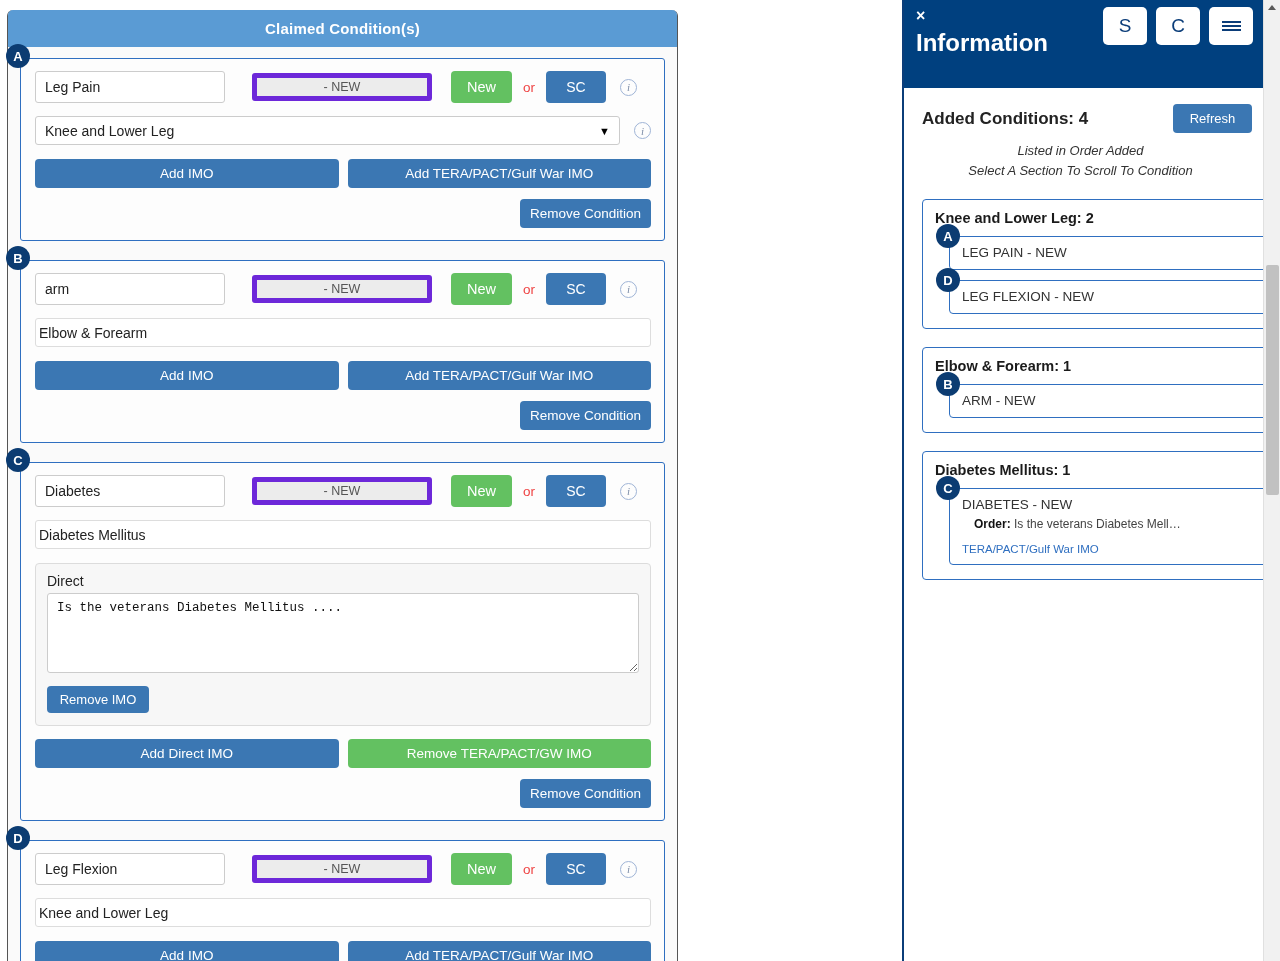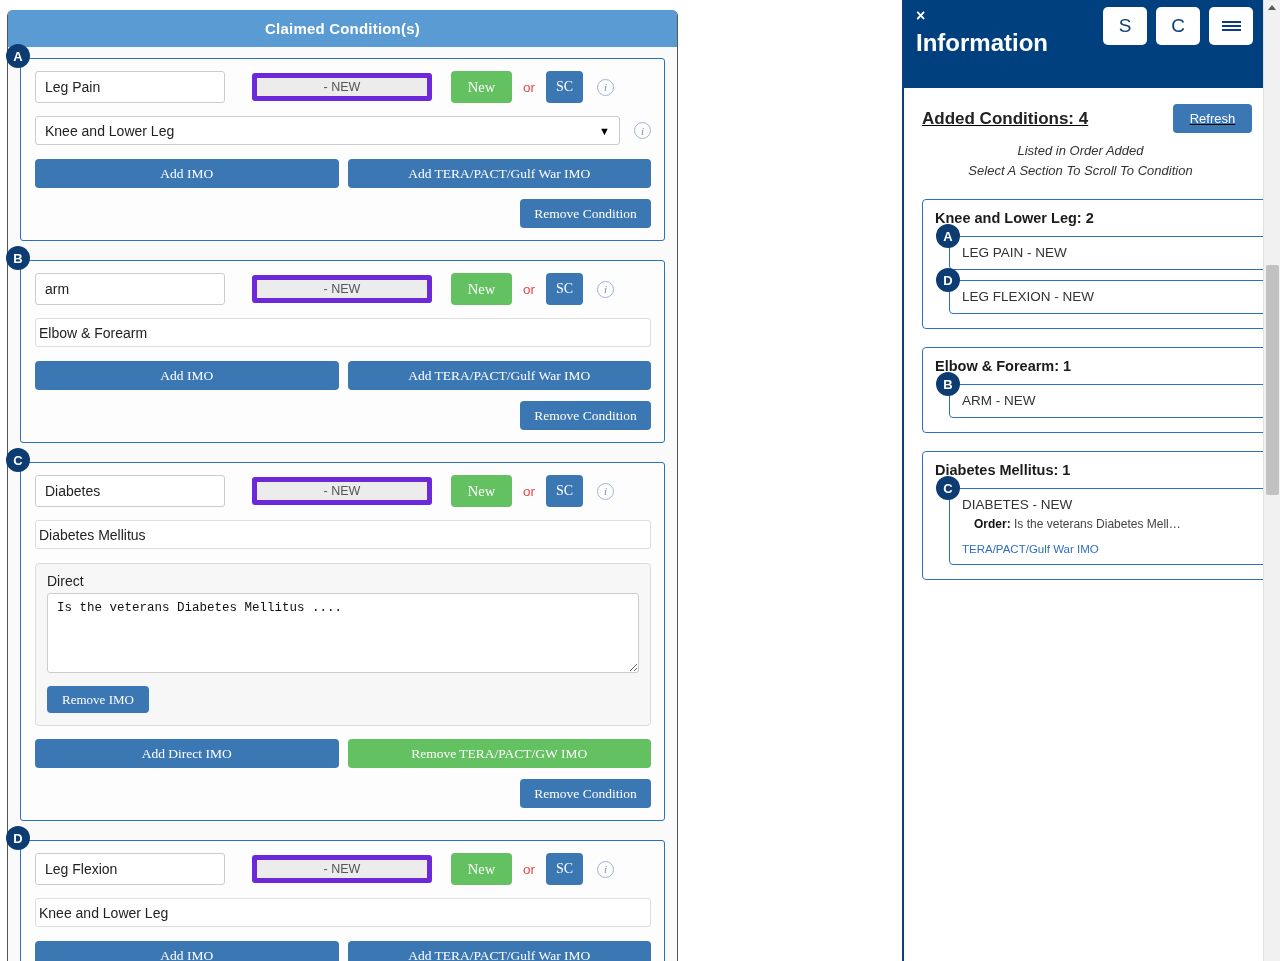--- a/index.html
+++ b/index.html
@@ -94,38 +94,38 @@
     color: #555;
     font-size: 12.5px;
     text-align: center;
     font-family: "Liberation Sans", sans-serif;
   }
   .btn {
     border: none;
     border-radius: 4px;
     color: #fff;
     font-size: 14px;
-    font-family: Liberation Serif, serif;
+    font-family: Liberation Sans, sans-serif;
     cursor: pointer;
     line-height: 1;
   }
   .btn-green { background: #63c161; }
   .btn-blue  { background: #3b77b3; }
   .btn-new {
     width: 61px; height: 32px;
     margin-left: 19px;
     font-size: 14.5px;
   }
   .or-txt {
     margin: 0 11px;
     font-size: 13.5px;
     color: #ef4444;
   }
   .btn-sc {
-    width: 37px; height: 32px;
+    width: 60px; height: 32px;
     font-size: 14px;
   }
   .info-icon {
     width: 17px; height: 17px;
     margin-left: 14px;
     border-radius: 50%;
     border: 1px solid #9fb4d6;
     color: #7d8da8;
     font-size: 11px;
     font-style: italic;
@@ -262,21 +262,20 @@
     width: 19px; height: 2px;
     background: #0b3d79;
     margin: 2px 0;
     display: block;
   }
   .info-summary {
     display: flex;
     align-items: center;
     justify-content: space-between;
     padding: 16px 28px 0 18px;
-    text-decoration: underline;
   }
   .added-count {
     font-size: 17px;
     font-weight: bold;
     color: #222;
   }
   .btn-refresh {
     width: 79px; height: 29px;
     background: #3b77b3;
     border: none;

